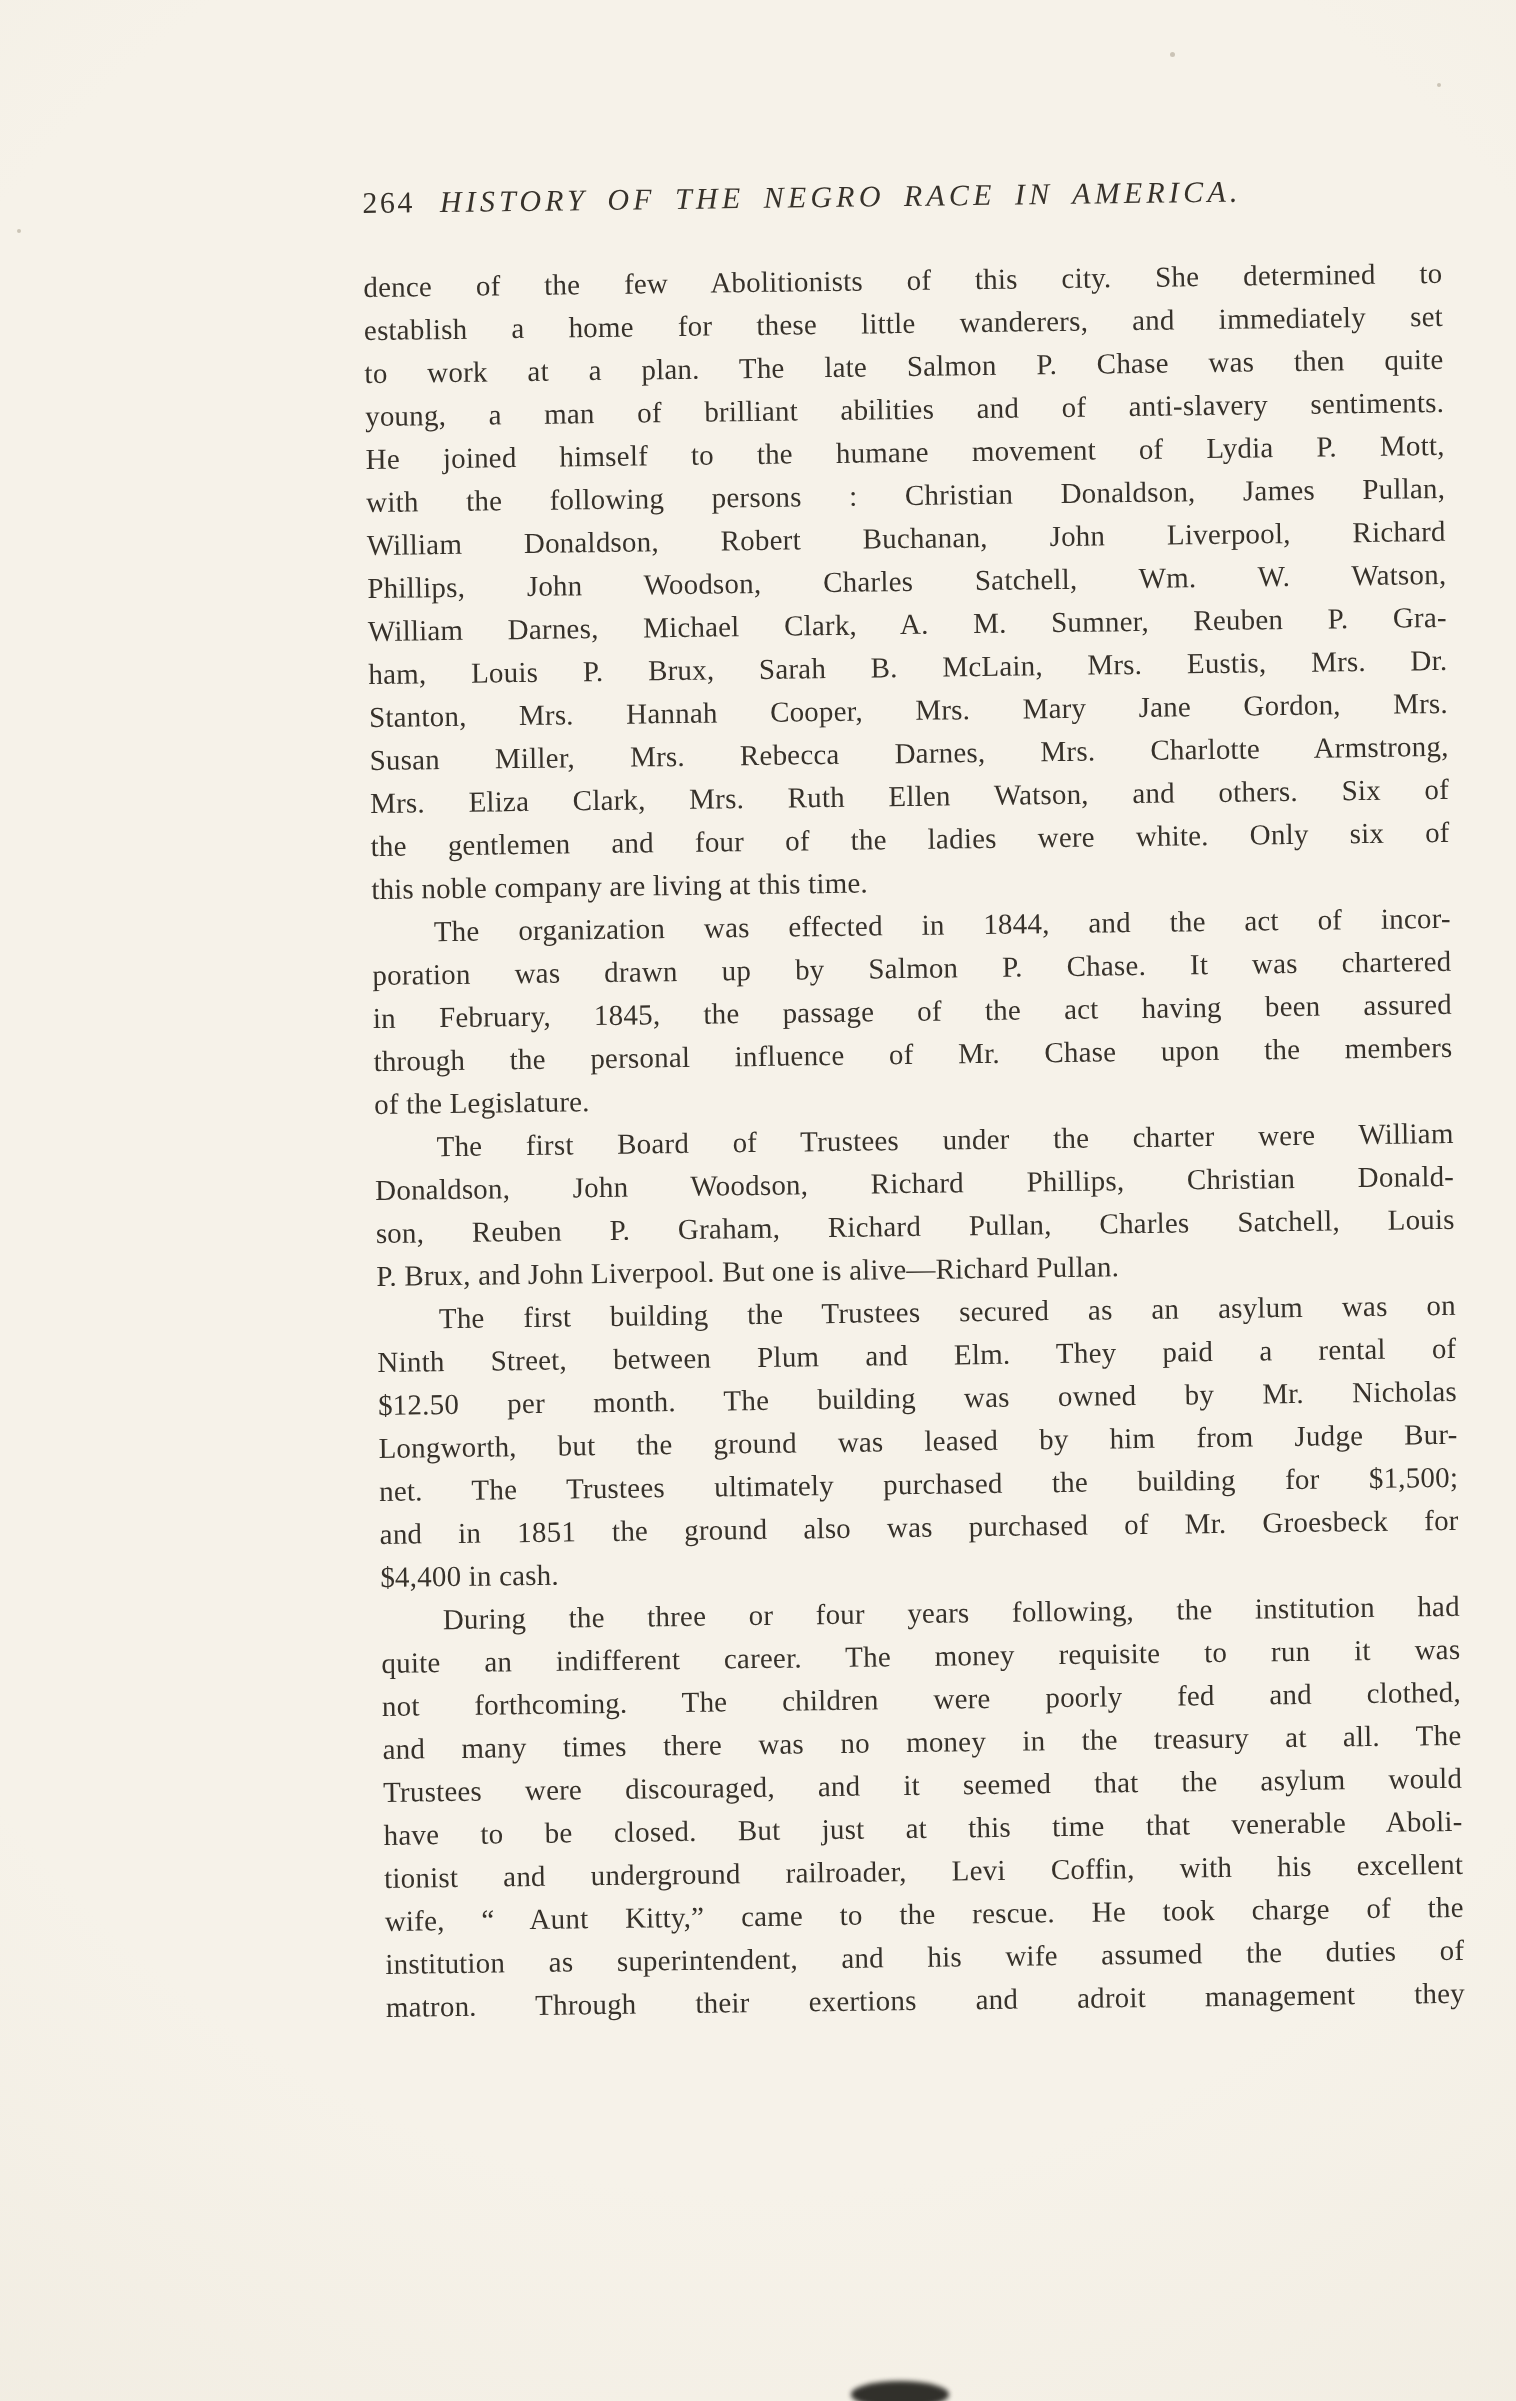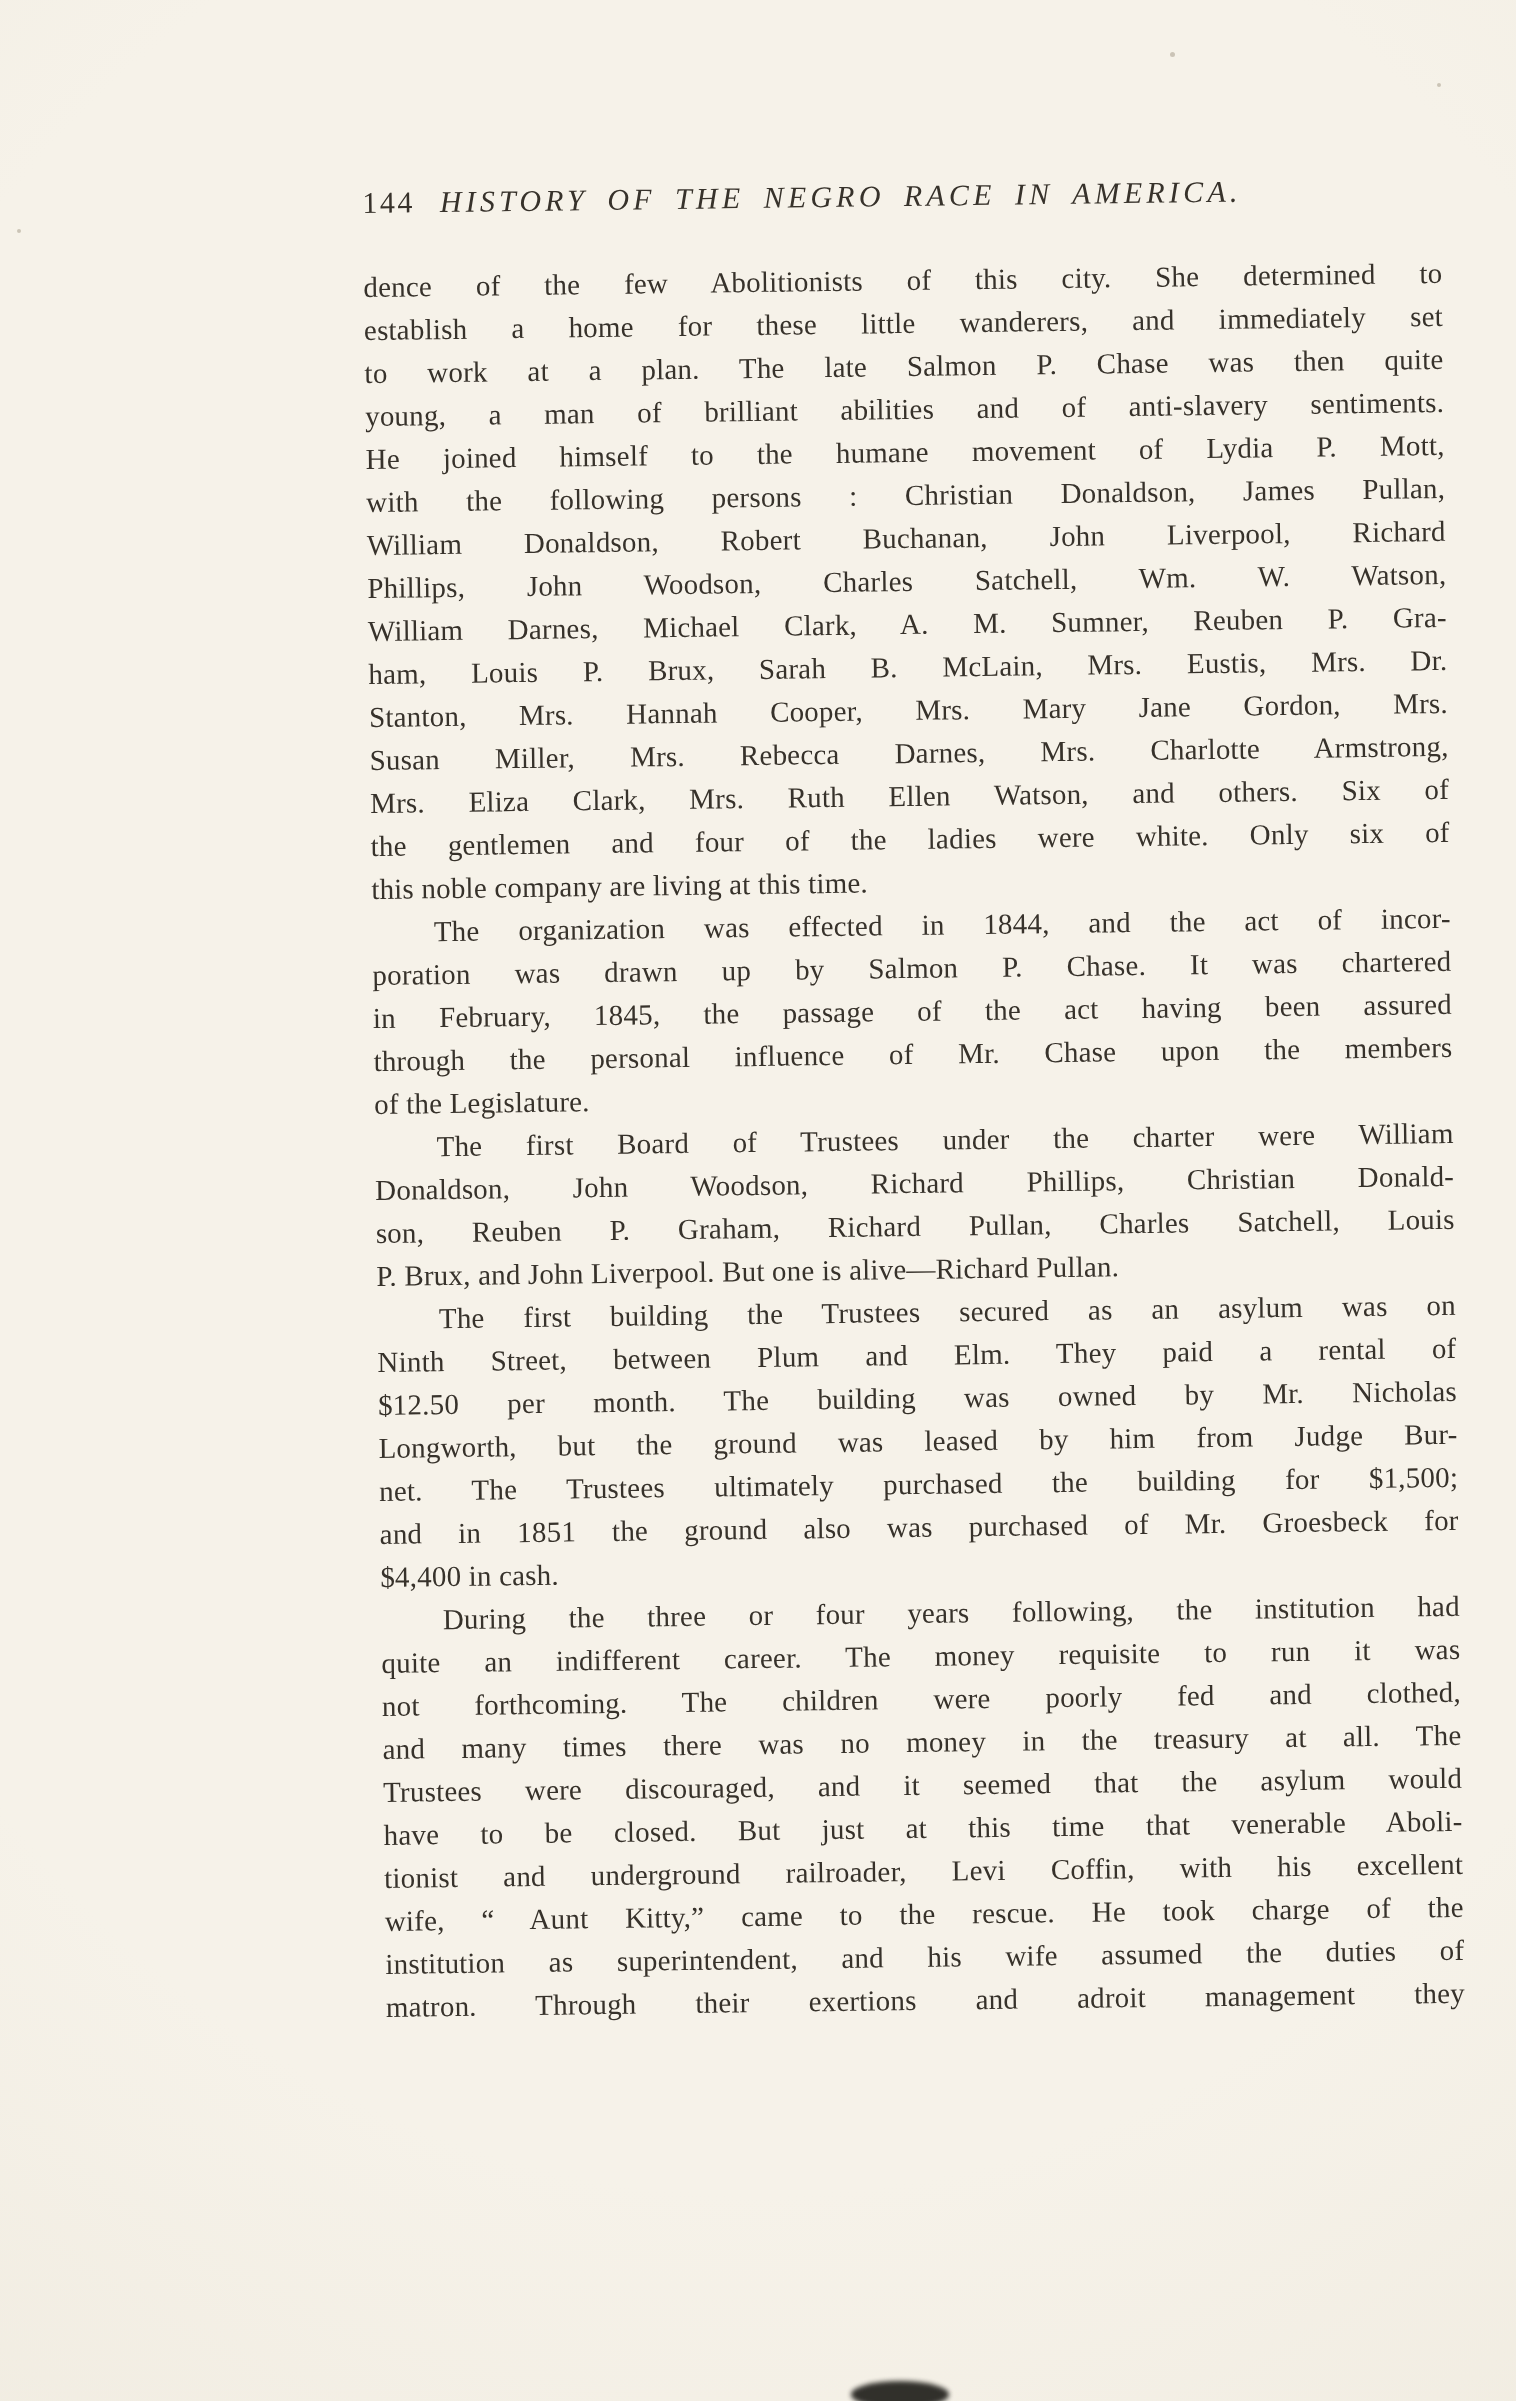--- a/index.html
+++ b/index.html
@@ -78,21 +78,21 @@
   .speck.s1 { left: 1170px; top: 52px;  width: 5px; height: 5px; }
   .speck.s2 { left: 1437px; top: 83px;  width: 4.2px; height: 4.2px; }
   .speck.s3 { left: 17px;   top: 229px; width: 4.2px; height: 4.2px; }
 </style>
 </head>
 <body style="--ink: #37322b;">
 
 <div class="content">
 
   <div class="running-head">
-    <span class="page-number">144</span>
+    <span class="page-number">264</span>
     <span class="running-title">HISTORY OF THE NEGRO RACE IN AMERICA.</span>
   </div>
 
   <div class="body-text" id="body-text">
       <div class="paragraph">
         <div class="line first">dence of the few Abolitionists of this city.  She determined to</div>
         <div class="line">establish a home for these little wanderers, and immediately set</div>
         <div class="line">to work at a plan.  The late Salmon P. Chase was then quite</div>
         <div class="line">young, a man of brilliant abilities and of anti-slavery sentiments.</div>
         <div class="line">He joined himself to the humane movement of Lydia P. Mott,</div>

